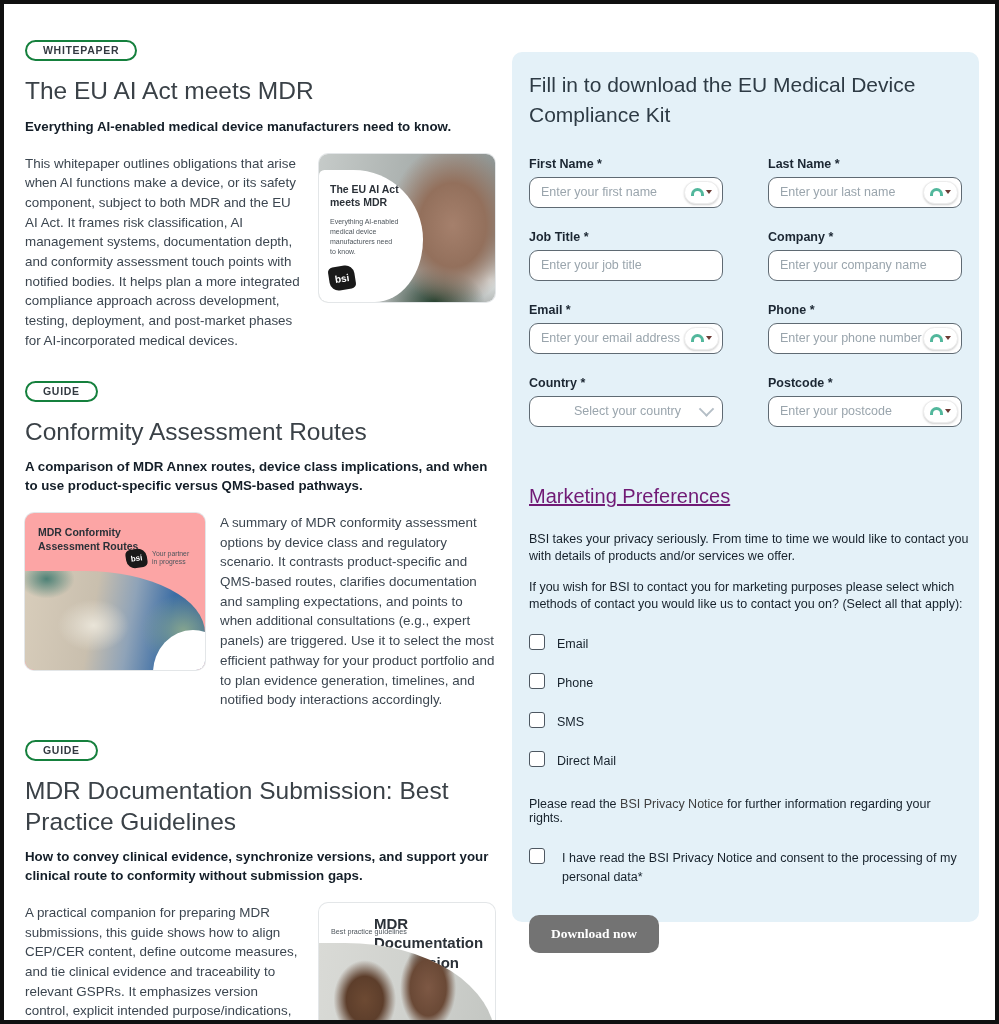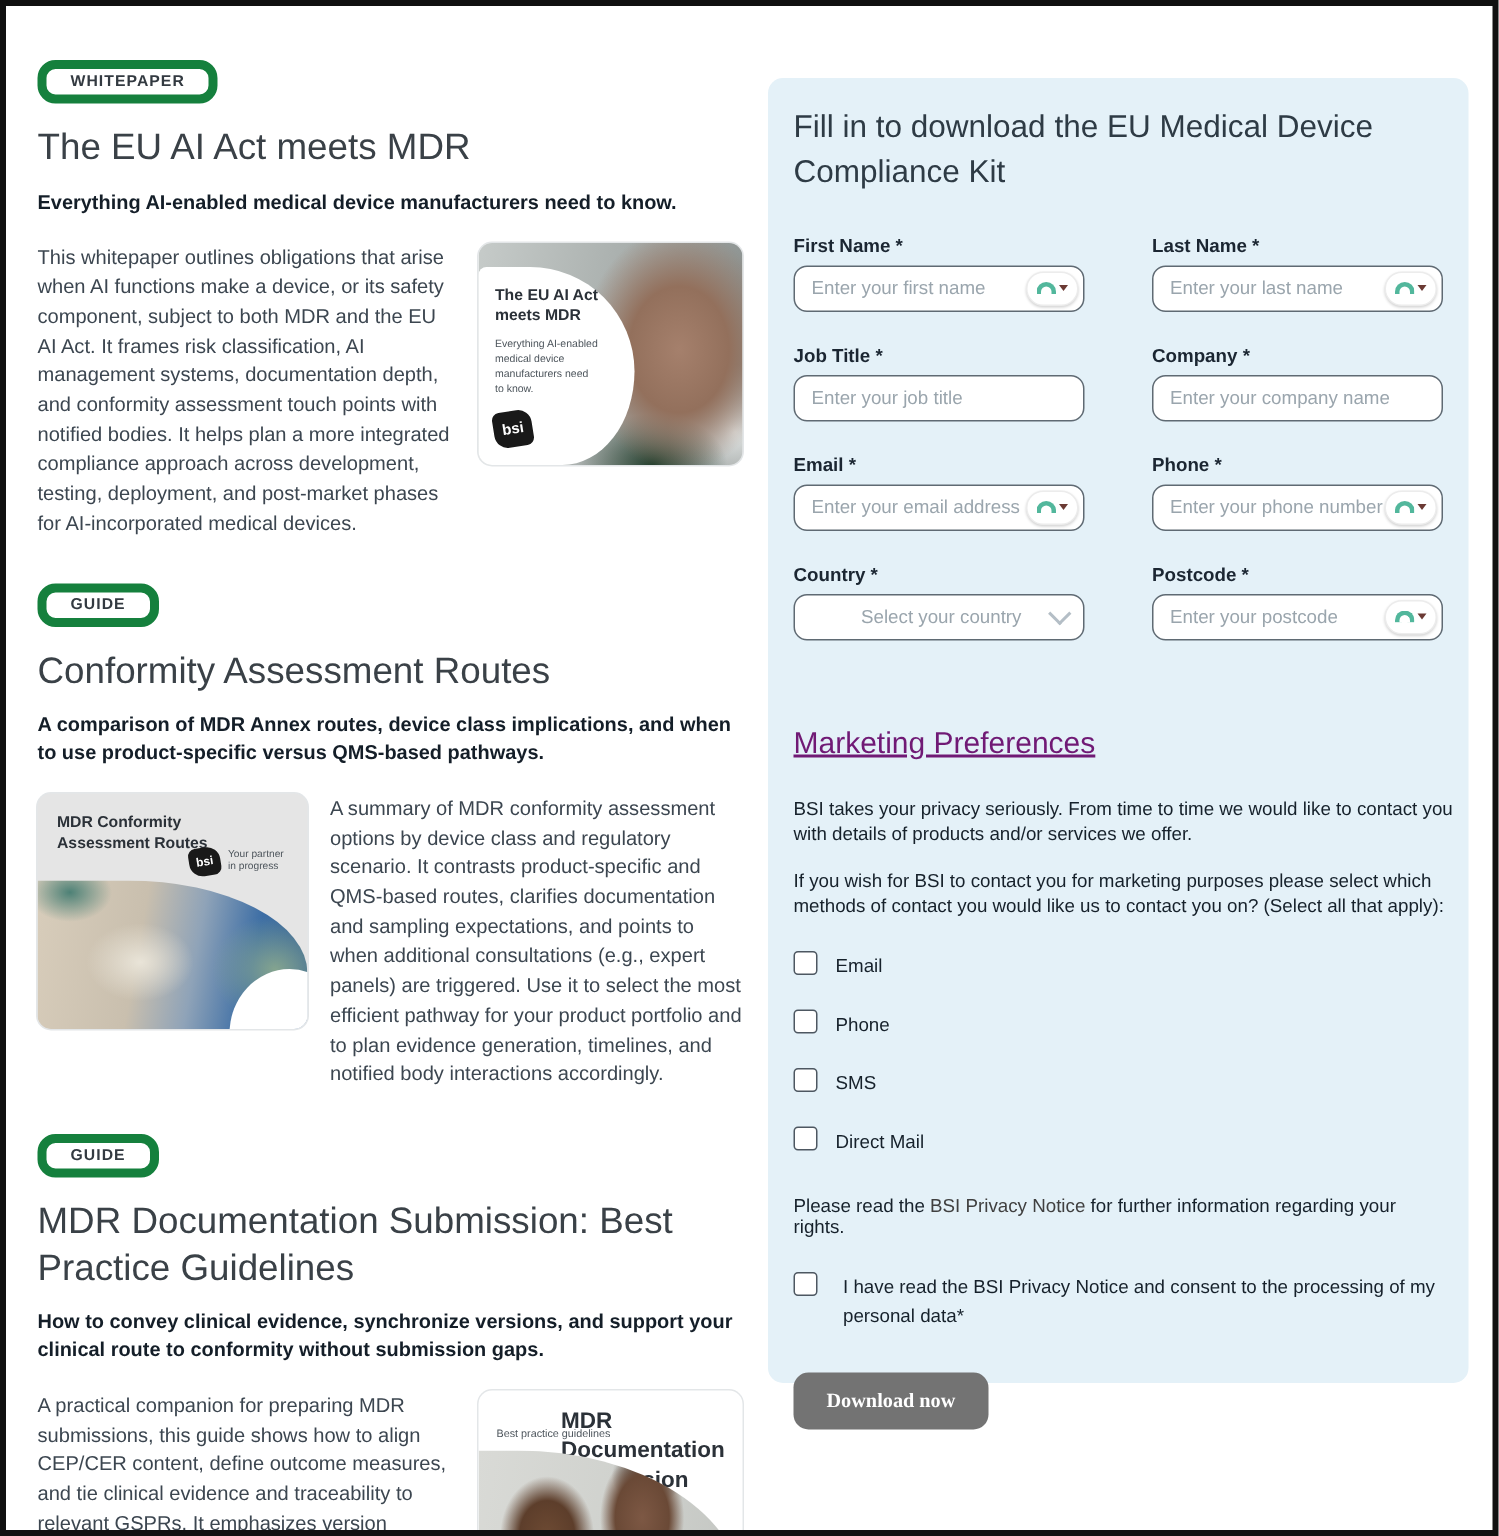--- a/index.html
+++ b/index.html
@@ -9,21 +9,21 @@
     background: #ffffff;
     border: 4px solid #101010;
     position: relative;
     overflow: hidden;
     color: #3c4650;
   }
 
   
   .left-col { position: absolute; left: 21px; top: 36px; width: 470px; }
   .badge {
-    display: inline-block; border: 6px solid #15803d; border-radius: 12px;
+    display: inline-block; border: 2px solid #15803d; border-radius: 12px;
     padding: 2px 16px 3px; font-size: 10.5px; font-weight: 600; letter-spacing: .7px;
     color: #333a41; background: #fff;
   }
   .section h1 {
     font-size: 24.5px; font-weight: 400; color: #3a4147; line-height: 1.25;
     margin: 15px 0 11px;
   }
   .intro { font-size: 13.3px; font-weight: 700; color: #141e28; line-height: 1.42; margin-bottom: 17px; }
   .row { display: flex; gap: 15px; align-items: flex-start; }
   .body-text { font-size: 13.4px; line-height: 1.47; color: #3c4650; }
@@ -47,21 +47,21 @@
   }
   .card1 .swoosh {
     position: absolute; left: 0; top: 16px; bottom: 0; width: 104px; background: #fff;
     border-radius: 6px 78px 54px 0 / 6px 78px 70px 0;
     padding: 13px 24px 8px 11px;
   }
   .card-title { font-size: 10.5px; font-weight: 700; color: #2b3138; line-height: 1.3; }
   .card-sub { font-size: 7px; color: #4d555c; line-height: 1.45; margin-top: 7px; }
   .card1 .bsi-logo { position: absolute; left: 10px; bottom: 12px; }
   
-  .card2 { width: 180px; height: 157px; background: #e5e5e5; }
+  .card2 { width: 180px; height: 157px; background: #fca5a5; }
   .card2 .card-title { position: absolute; left: 13px; top: 13px; width: 110px; }
   .card2 .logo-row { position: absolute; right: 9px; top: 36px; display: flex; gap: 5px; align-items: center; }
   .card2 .bsi-logo { width: 21px; height: 19px; font-size: 8px; }
   .tagline { font-size: 6.8px; color: #4d555c; line-height: 1.3; width: 44px; }
   .card2 .photo {
     position: absolute; left: 0; right: 0; bottom: 0; height: 99px;
     border-radius: 0 120px 9px 9px / 0 62px 9px 9px;
     background:
       radial-gradient(40px 28px at 12% 8%, #4d8176 0%, rgba(0,0,0,0) 70%),
       radial-gradient(55px 40px at 38% 55%, #e9e4d8 0%, rgba(0,0,0,0) 65%),

